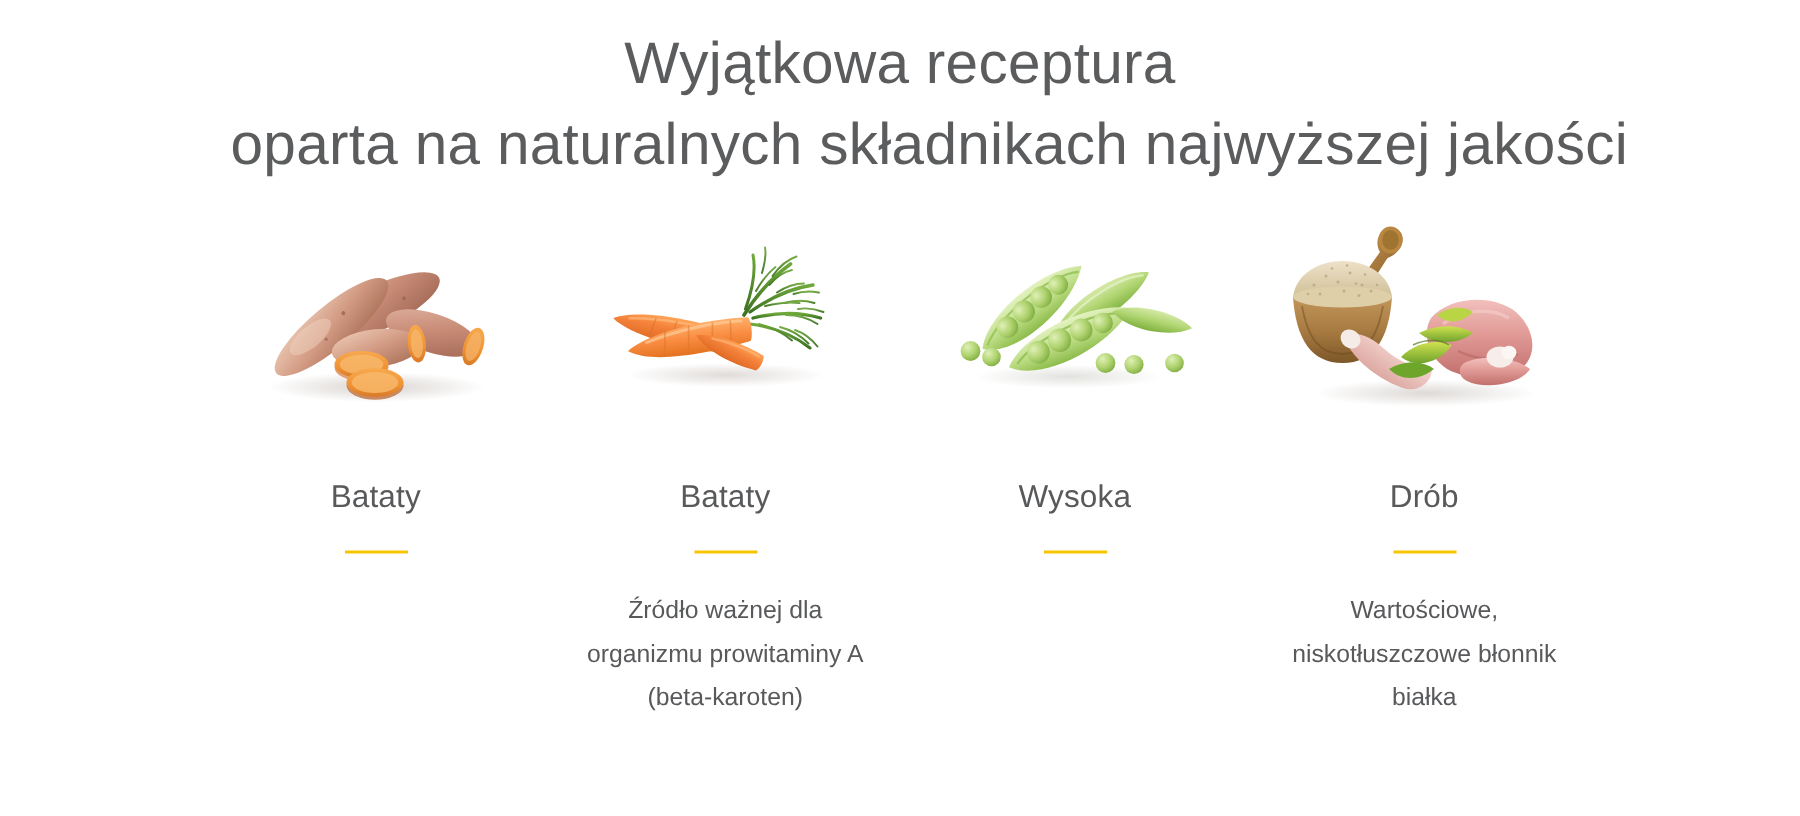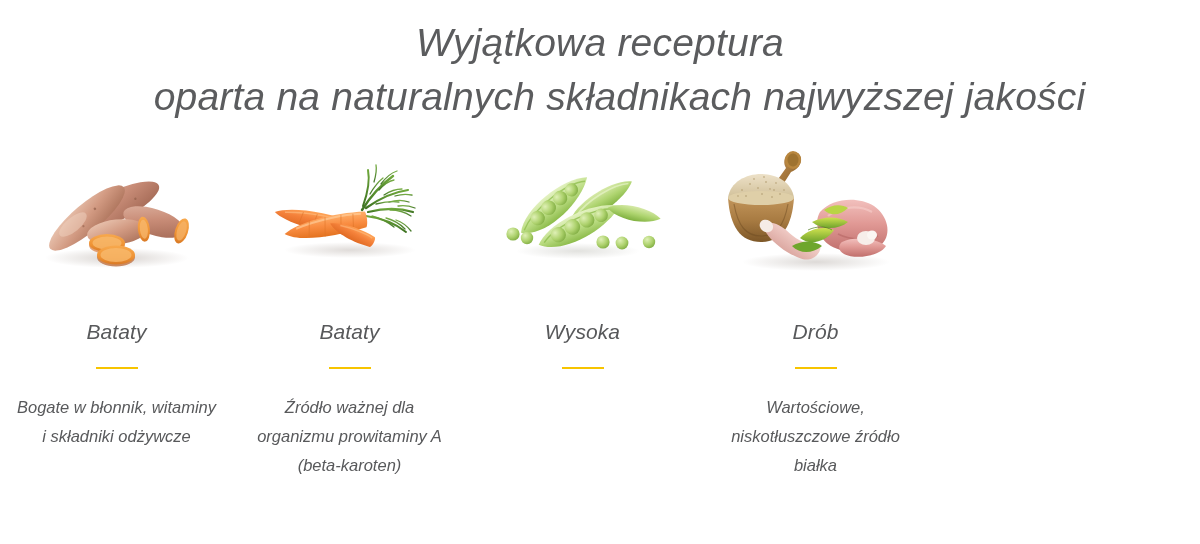--- a/index.html
+++ b/index.html
@@ -12,21 +12,20 @@
     background: #ffffff;
     font-family: "Liberation Sans", sans-serif;
     overflow: hidden;
   }
 
   .page {
     position: relative;
     width: 1200px;
     height: 544px;
     background: #ffffff;
-    font-style: italic;
   }
 
   
   .headline {
     margin: 0;
     padding-top: 16px;
     text-align: center;
     color: #5b5c5e;
     font-family: "Liberation Sans", sans-serif;
     font-weight: 300;
@@ -39,20 +38,21 @@
     display: block;
   }
   .headline .line-2 {
     font-size: 39px;
     margin-left: 39px;
   }
 
   
   .ingredients {
     display: flex;
+    justify-content: center;
     align-items: flex-start;
     margin-top: 22px;
   }
   .col {
     width: 233px;
     display: flex;
     flex-direction: column;
     align-items: center;
     text-align: center;
   }
@@ -163,21 +163,20 @@
             <ellipse cx="90" cy="97" rx="18" ry="9" fill="url(#sp-flesh)"></ellipse>
             <ellipse cx="90" cy="97" rx="14.5" ry="6.5" fill="#f8b96d" opacity="0.8"></ellipse>
             <ellipse cx="99" cy="111" rx="19" ry="9.5" fill="#c98a63"></ellipse>
             <ellipse cx="99" cy="109" rx="19" ry="9.5" fill="url(#sp-flesh)"></ellipse>
             <ellipse cx="99" cy="109" rx="15.5" ry="7" fill="#f8b96d" opacity="0.8"></ellipse>
           </g>
         </svg>
       </div>
       <div class="col-title">Bataty</div>
       <div class="divider"></div>
-      <div class="col-desc">Bogate w błonnik, witaminy i składniki odżywcze</div>
     </div>
 
     <div class="col">
       <div class="art">
         <svg viewBox="0 0 200 135" xmlns="http://www.w3.org/2000/svg">
           <defs>
             <linearGradient id="ca-body" x1="0" y1="0" x2="0" y2="1">
               <stop offset="0%" stop-color="#ffa457"></stop>
               <stop offset="45%" stop-color="#f4813a"></stop>
               <stop offset="100%" stop-color="#e06a23"></stop>
@@ -401,17 +400,17 @@
             <path d="M96 76 C108 70 122 70 132 76 C122 84 106 84 96 76 Z" fill="url(#leaf-g)"></path>
             <path d="M84 92 C94 82 108 80 118 84 C110 96 94 100 84 92 Z" fill="url(#leaf-g)"></path>
             <path d="M76 100 C86 94 98 94 106 100 C96 108 84 108 76 100 Z" fill="#6ea62c"></path>
             <path d="M108 64 C116 58 126 58 132 62 C124 70 114 70 108 64 Z" fill="#b9d445"></path>
             <path d="M92 84 C100 80 110 80 116 84" stroke="#4f7c1e" stroke-width="1" fill="none" opacity="0.7"></path>
           </g>
         </svg>
       </div>
       <div class="col-title">Drób</div>
       <div class="divider"></div>
-      <div class="col-desc">Wartościowe, niskotłuszczowe źródło białka</div>
+      <div class="col-desc">Wartościowe, niskotłuszczowe błonnik białka</div>
     </div>
 
   </div>
 </div>
 
 </body></html>

